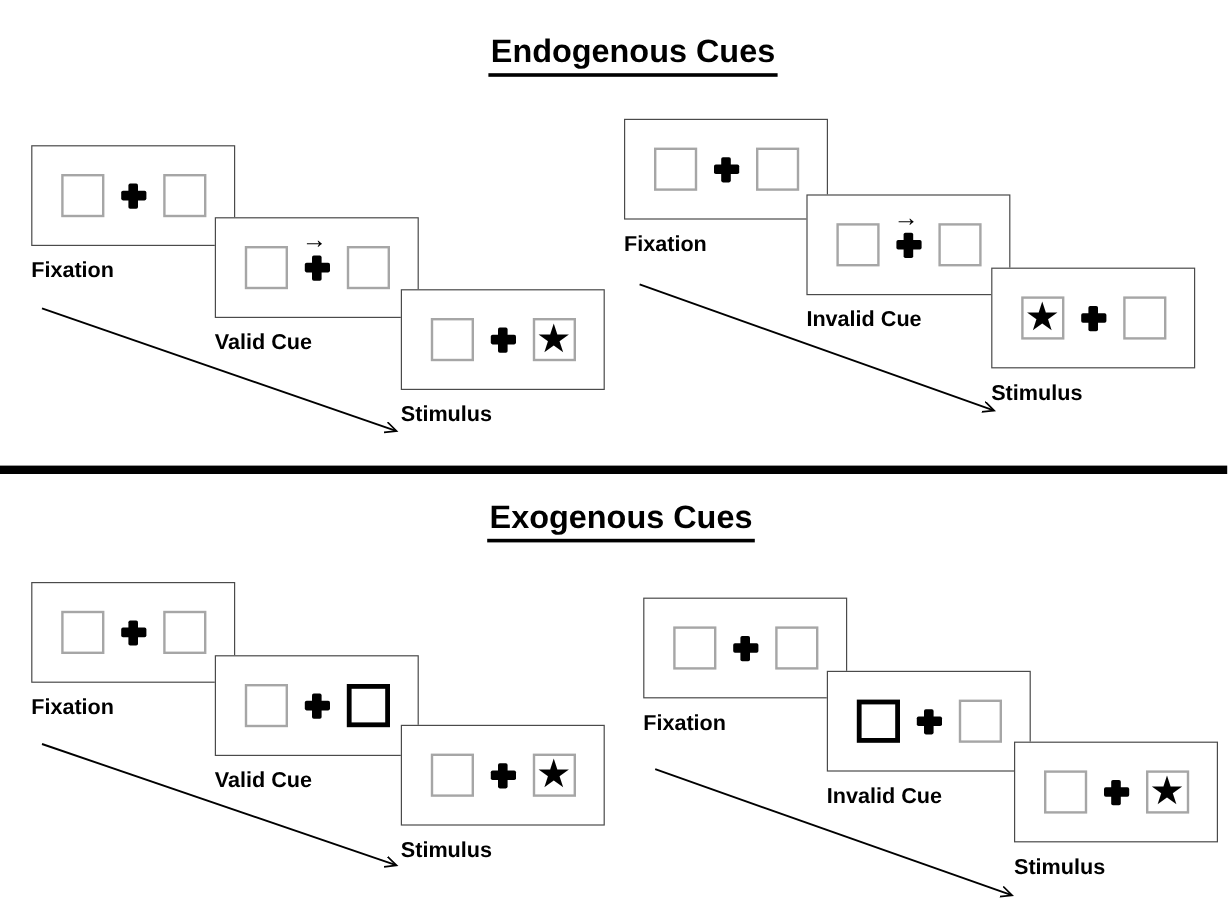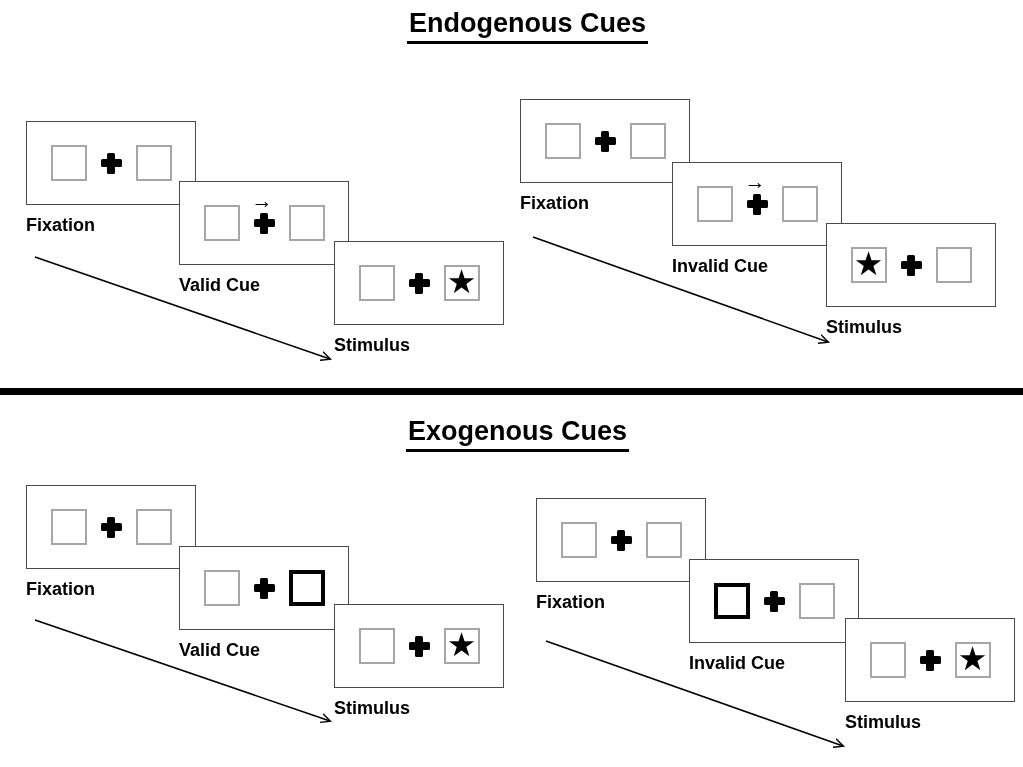--- a/index.html
+++ b/index.html
@@ -20,21 +20,21 @@
     text-align: center;
     font-size: 27px;
     font-weight: bold;
     line-height: 30px;
   }
   .section-title span {
     display: inline-block;
     border-bottom: 3px solid #000;
     padding: 0 2px 3px 2px;
   }
-  #title-endo { top: 8px; padding-left: 32px; }
+  #title-endo { top: 28px; padding-left: 32px; }
   #title-exo  { top: 416px; padding-left: 12px; }
 
   
   .divider {
     position: absolute;
     left: 0; top: 388px;
     width: 1023px; height: 7px;
     background: #000;
   }
 

